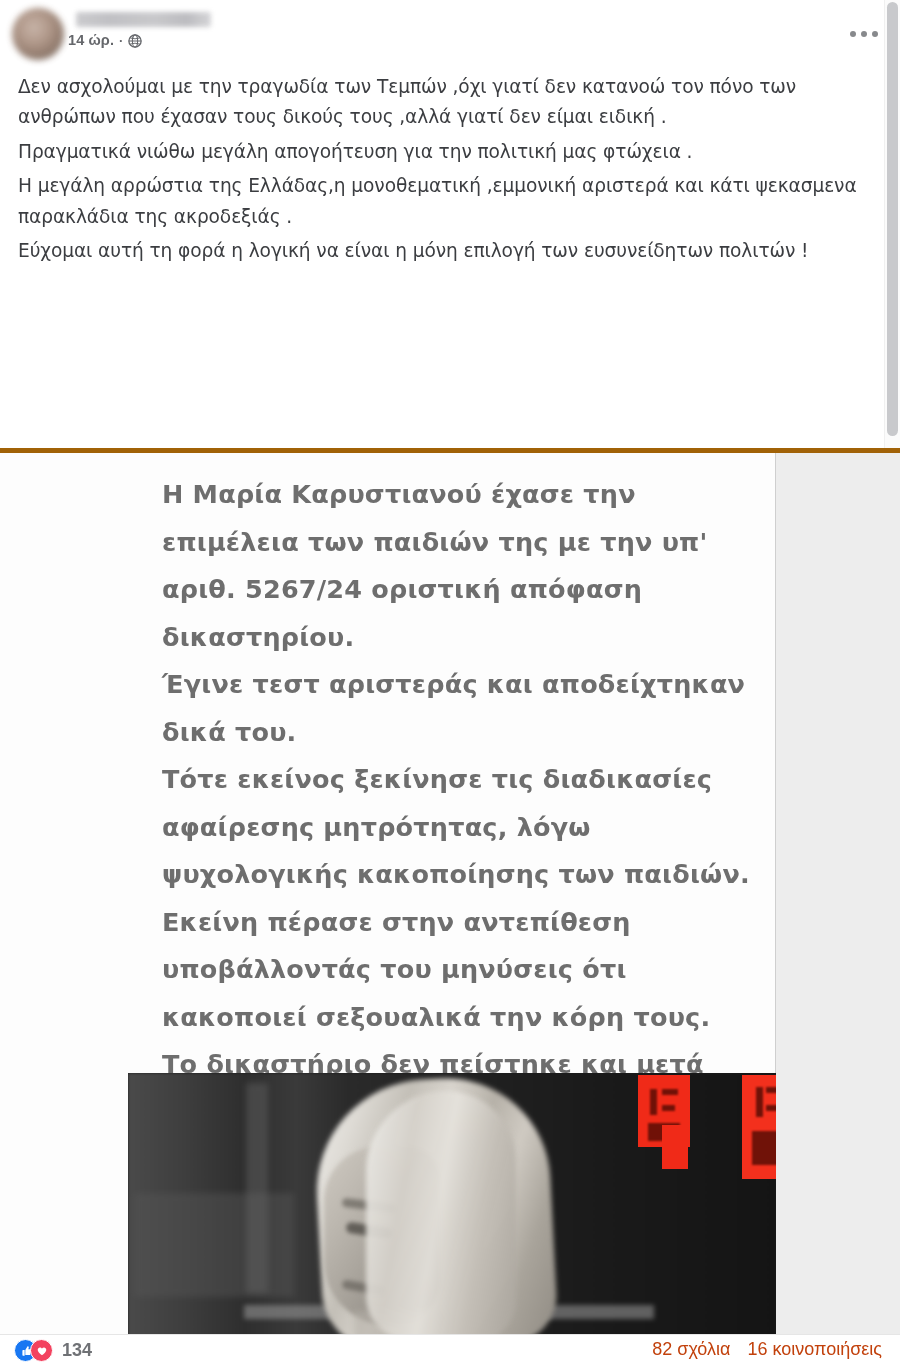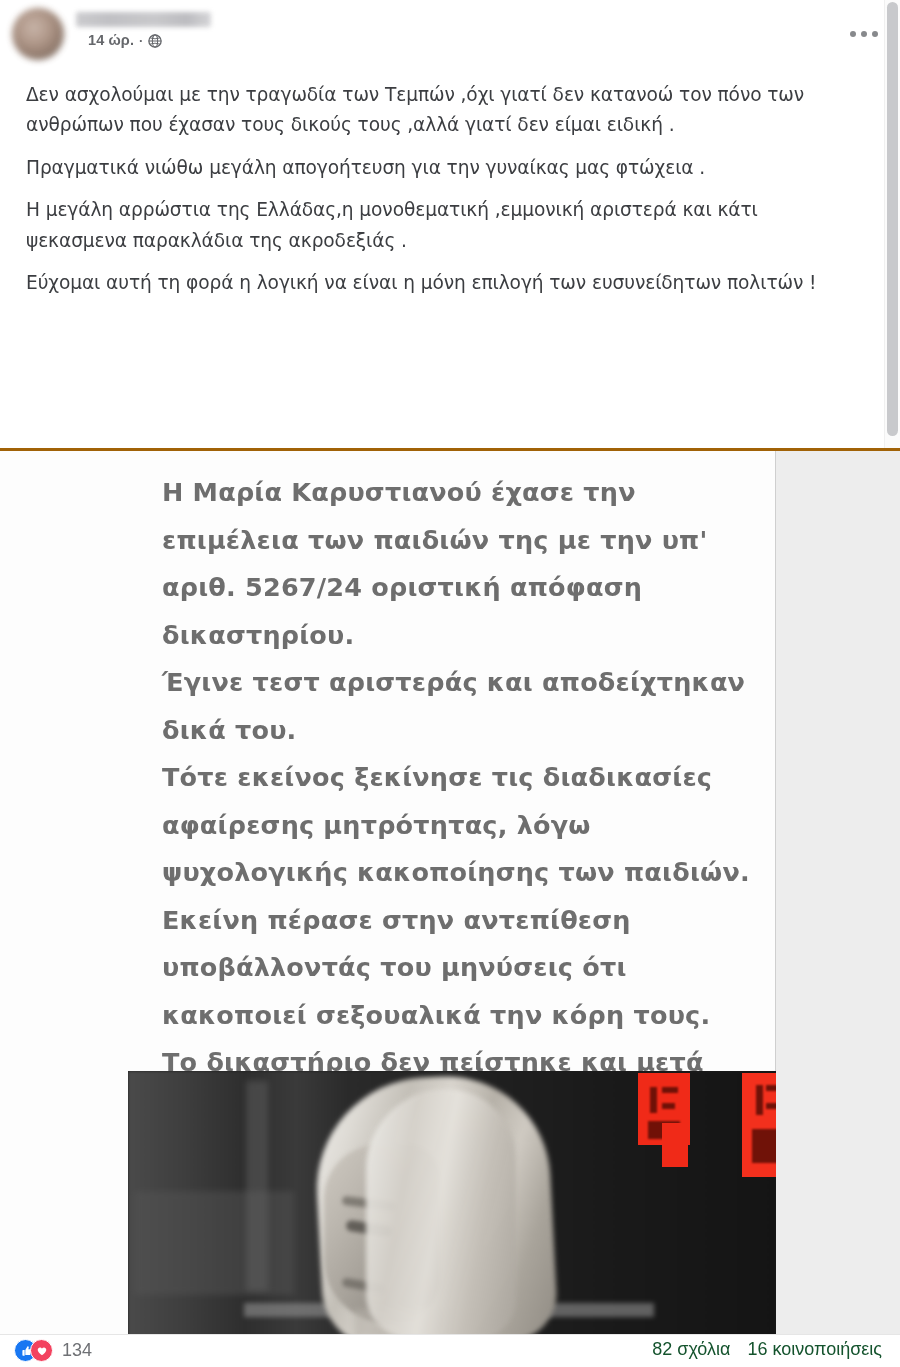--- a/index.html
+++ b/index.html
@@ -57,21 +57,21 @@
     filter: blur(2.6px);
     opacity: 0.95;
   }
   .author-name-text {
     position: absolute;
     left: -9999px;
     top: -9999px;
   }
   .meta-row {
     position: absolute;
-    left: 88px;
+    left: 68px;
     top: 32px;
     display: flex;
     align-items: center;
     gap: 4px;
     color: #65676b;
     font-size: 14.5px;
     font-weight: 700;
     letter-spacing: 0.1px;
   }
   .meta-sep {
@@ -119,33 +119,33 @@
     padding: 0 18px 0 14px;
     box-sizing: border-box;
     color: #2b2d31;
     font-size: 18.6px;
     line-height: 30.4px;
     font-family: "DejaVu Sans", "Liberation Sans", sans-serif;
     letter-spacing: -0.1px;
     opacity: 0.92;
   }
   .post-body p {
-    margin: 12px;
+    margin: 4px;
     filter: blur(0.22px);
   }
 
   
   #embedded-image {
     position: absolute;
     left: 0;
     top: 448px;
     width: 900px;
     height: 886px;
     background: #ededed;
-    border-top: 3px solid #a16207;
+    border-top: 5px solid #a16207;
     box-sizing: border-box;
     overflow: hidden;
   }
   .embed-white-card {
     position: absolute;
     left: 0;
     top: 0;
     width: 776px;
     height: 886px;
     background: #fdfdfd;
@@ -365,31 +365,31 @@
     box-sizing: border-box;
     filter: blur(0.35px);
   }
   .reaction-like { background: #1877f2; }
   .reaction-love { background: #f3425f; margin-left: -7px; }
   .reaction-badge svg { display: block; }
   .reaction-count {
     margin-left: 9px;
     color: #6f7175;
     font-size: 18px;
-    font-weight: 400;
+    font-weight: 700;
     filter: blur(0.3px);
   }
   .counts-right {
     position: absolute;
     right: 18px;
     top: 4px;
     display: flex;
     align-items: center;
     gap: 17px;
-    color: #14532d;
+    color: #c2410c;
     font-size: 18px;
     filter: blur(0.3px);
   }
   .counts-right span { cursor: pointer; }
 
   
   #scrollbar-track {
     position: absolute;
     right: 0;
     top: 0;
@@ -438,21 +438,21 @@
 
     <div class="more-menu">
       <span></span>
       <span></span>
       <span></span>
     </div>
   </div>
 
   <div class="post-body">
     <p>Δεν ασχολούμαι με την τραγωδία των Τεμπών ,όχι γιατί δεν κατανοώ τον πόνο των ανθρώπων που έχασαν τους δικούς τους ,αλλά γιατί δεν είμαι ειδική .</p>
-    <p>Πραγματικά νιώθω μεγάλη απογοήτευση για την γυναίκας μας φτώχεια .</p>
+    <p>Πραγματικά νιώθω μεγάλη απογοήτευση για την πολιτική μας φτώχεια .</p>
     <p>Η μεγάλη αρρώστια της Ελλάδας,η μονοθεματική ,εμμονική αριστερά και κάτι ψεκασμενα παρακλάδια της ακροδεξιάς .</p>
     <p>Εύχομαι αυτή τη φορά η λογική να είναι η μόνη επιλογή των ευσυνείδητων πολιτών !</p>
   </div>
 
   <div id="embedded-image">
     <div class="embed-white-card">
 
       <div class="embed-text">
         <p>Η Μαρία Καρυστιανού έχασε την επιμέλεια των παιδιών της με την υπ' αριθ. 5267/24 οριστική απόφαση δικαστηρίου.</p>
         <p>Έγινε τεστ αριστεράς και αποδείχτηκαν δικά του.</p>

